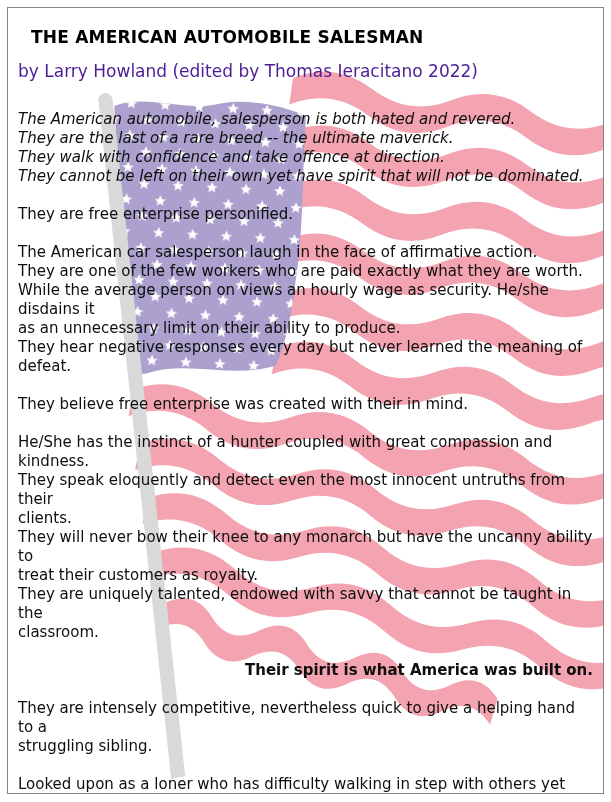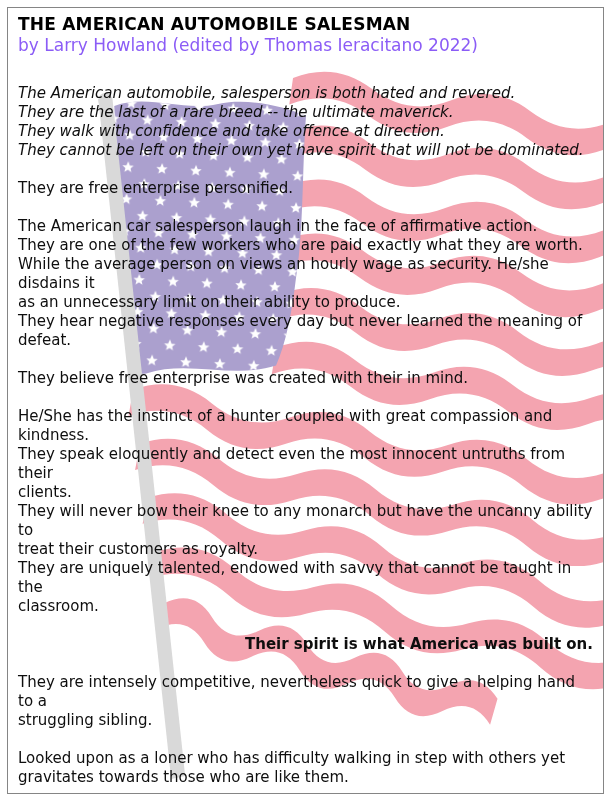--- a/index.html
+++ b/index.html
@@ -13,24 +13,24 @@
   }
   .flag {
     position:absolute; left:0; top:0; width:100%; height:100%; z-index:0;
     pointer-events:none;
   }
   .content {
     position:relative; z-index:1; padding:6px 10px 0 10px;
     color:#121212;
   }
   h1.doc-title {
-    font-size:17px; line-height:21px; margin:0; font-weight:bold;
+    font-size:17px; line-height:21px; margin:13px; font-weight:bold;
     letter-spacing:0.2px; color:#000;
   }
-  .byline { font-size:17px; line-height:21px; margin:0; color:#8b5cf6; }
+  .byline { font-size:17px; line-height:21px; margin:0; color:#4c1d95; }
   article p {
     font-size:15px; line-height:19px; margin:19px 0 0 0; color:#0e0e0e;
   }
   article p:first-child { margin-top:28px;font-style:italic; }
   article p.bold { font-weight:bold;text-align:right; }
 </style>
 </head>
 <body>
 
 <div class="page">

